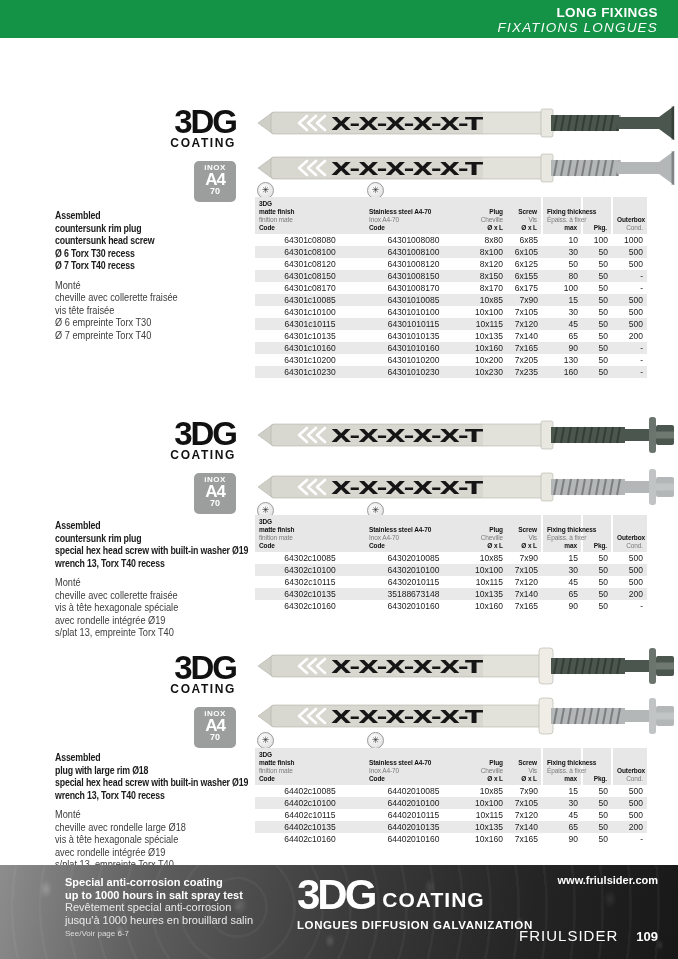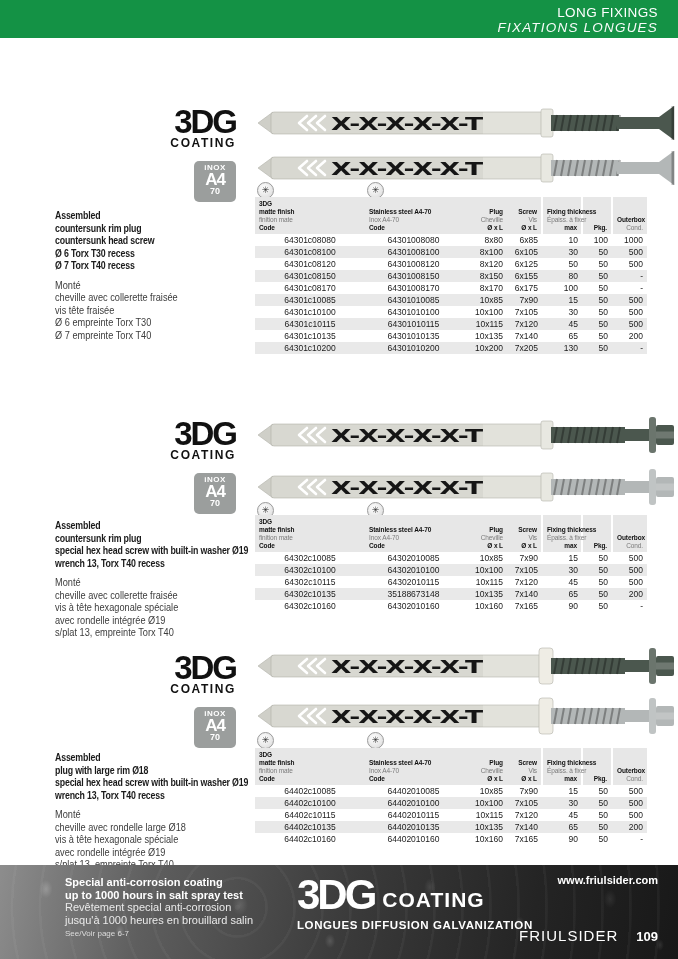--- a/index.html
+++ b/index.html
@@ -8,21 +8,21 @@
     position:relative; width:678px; height:959px; overflow:hidden;
     background:#fff; font-family:"Liberation Sans", sans-serif; color:#1a1a1a;
   }
 
   
   .banner {
     position:absolute; top:0; left:0; width:678px; height:38px;
     background:var(--brand-green,#149245); color:#fff;
     text-align:right; padding:5px 20px 0 0;
   }
-  .banner .t1 { font-size:13.5px; font-weight:normal; letter-spacing:.4px; line-height:15px; }
+  .banner .t1 { font-size:13.5px; font-weight:bold; letter-spacing:.4px; line-height:15px; }
   .banner .t2 { font-size:13.5px; font-weight:normal; letter-spacing:1.2px; line-height:15px; color:rgba(255,255,255,.97);font-style:italic; }
 
   
   .section { position:absolute; left:0; width:678px; }
 
   .brand { position:absolute; width:80px; text-align:right; }
   .logo3dg { font-size:33px; font-weight:bold; letter-spacing:-2px; line-height:28px; color:#111; }
   .logo3dg-sub { font-size:12px; font-weight:bold; letter-spacing:1.6px; color:#111; }
   .inox-badge {
     display:inline-block; margin-top:11px; width:42px; height:41px;
@@ -291,25 +291,43 @@
           <tr>
             <td class="cl">64301c10135</td>
             <td class="cl">64301010135</td>
             <td class="cr">10x135</td>
             <td class="cr">7x140</td>
             <td class="cr">65</td>
             <td class="cr">50</td>
             <td class="cr">200</td>
           </tr>
           <tr>
+            <td class="cl">64301c10160</td>
+            <td class="cl">64301010160</td>
+            <td class="cr">10x160</td>
+            <td class="cr">7x165</td>
+            <td class="cr">90</td>
+            <td class="cr">50</td>
+            <td class="cr">-</td>
+          </tr>
+          <tr>
             <td class="cl">64301c10200</td>
             <td class="cl">64301010200</td>
             <td class="cr">10x200</td>
             <td class="cr">7x205</td>
             <td class="cr">130</td>
+            <td class="cr">50</td>
+            <td class="cr">-</td>
+          </tr>
+          <tr>
+            <td class="cl">64301c10230</td>
+            <td class="cl">64301010230</td>
+            <td class="cr">10x230</td>
+            <td class="cr">7x235</td>
+            <td class="cr">160</td>
             <td class="cr">50</td>
             <td class="cr">-</td>
           </tr>
         </tbody>
     </table>
   </div>
 
   <div class="section" style="top:408px;height:235px">
     <div class="brand" style="left:156px;top:12px">
       <div class="logo3dg">3DG</div>

